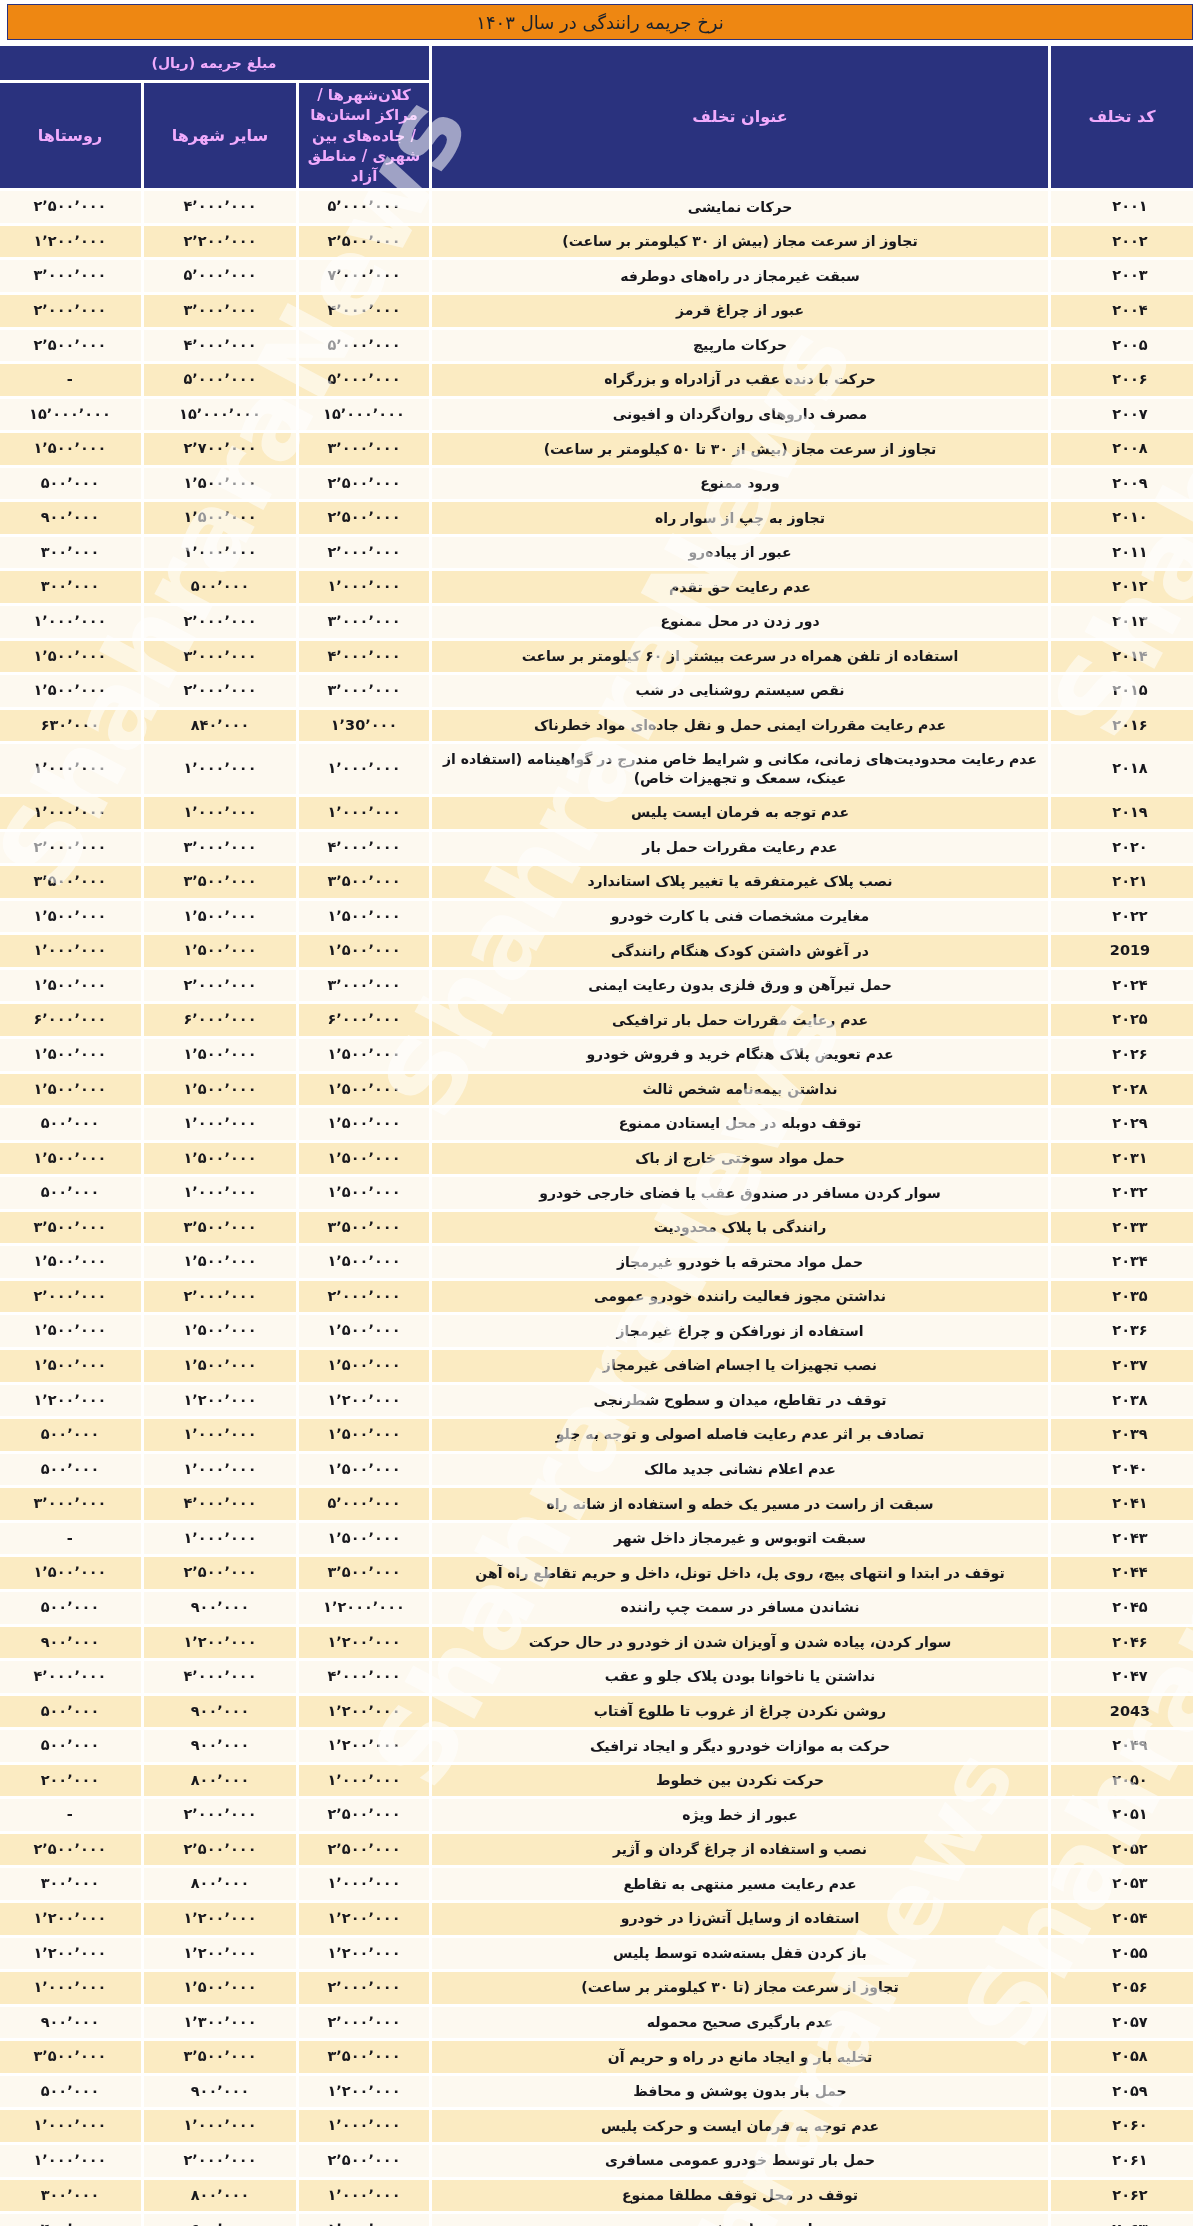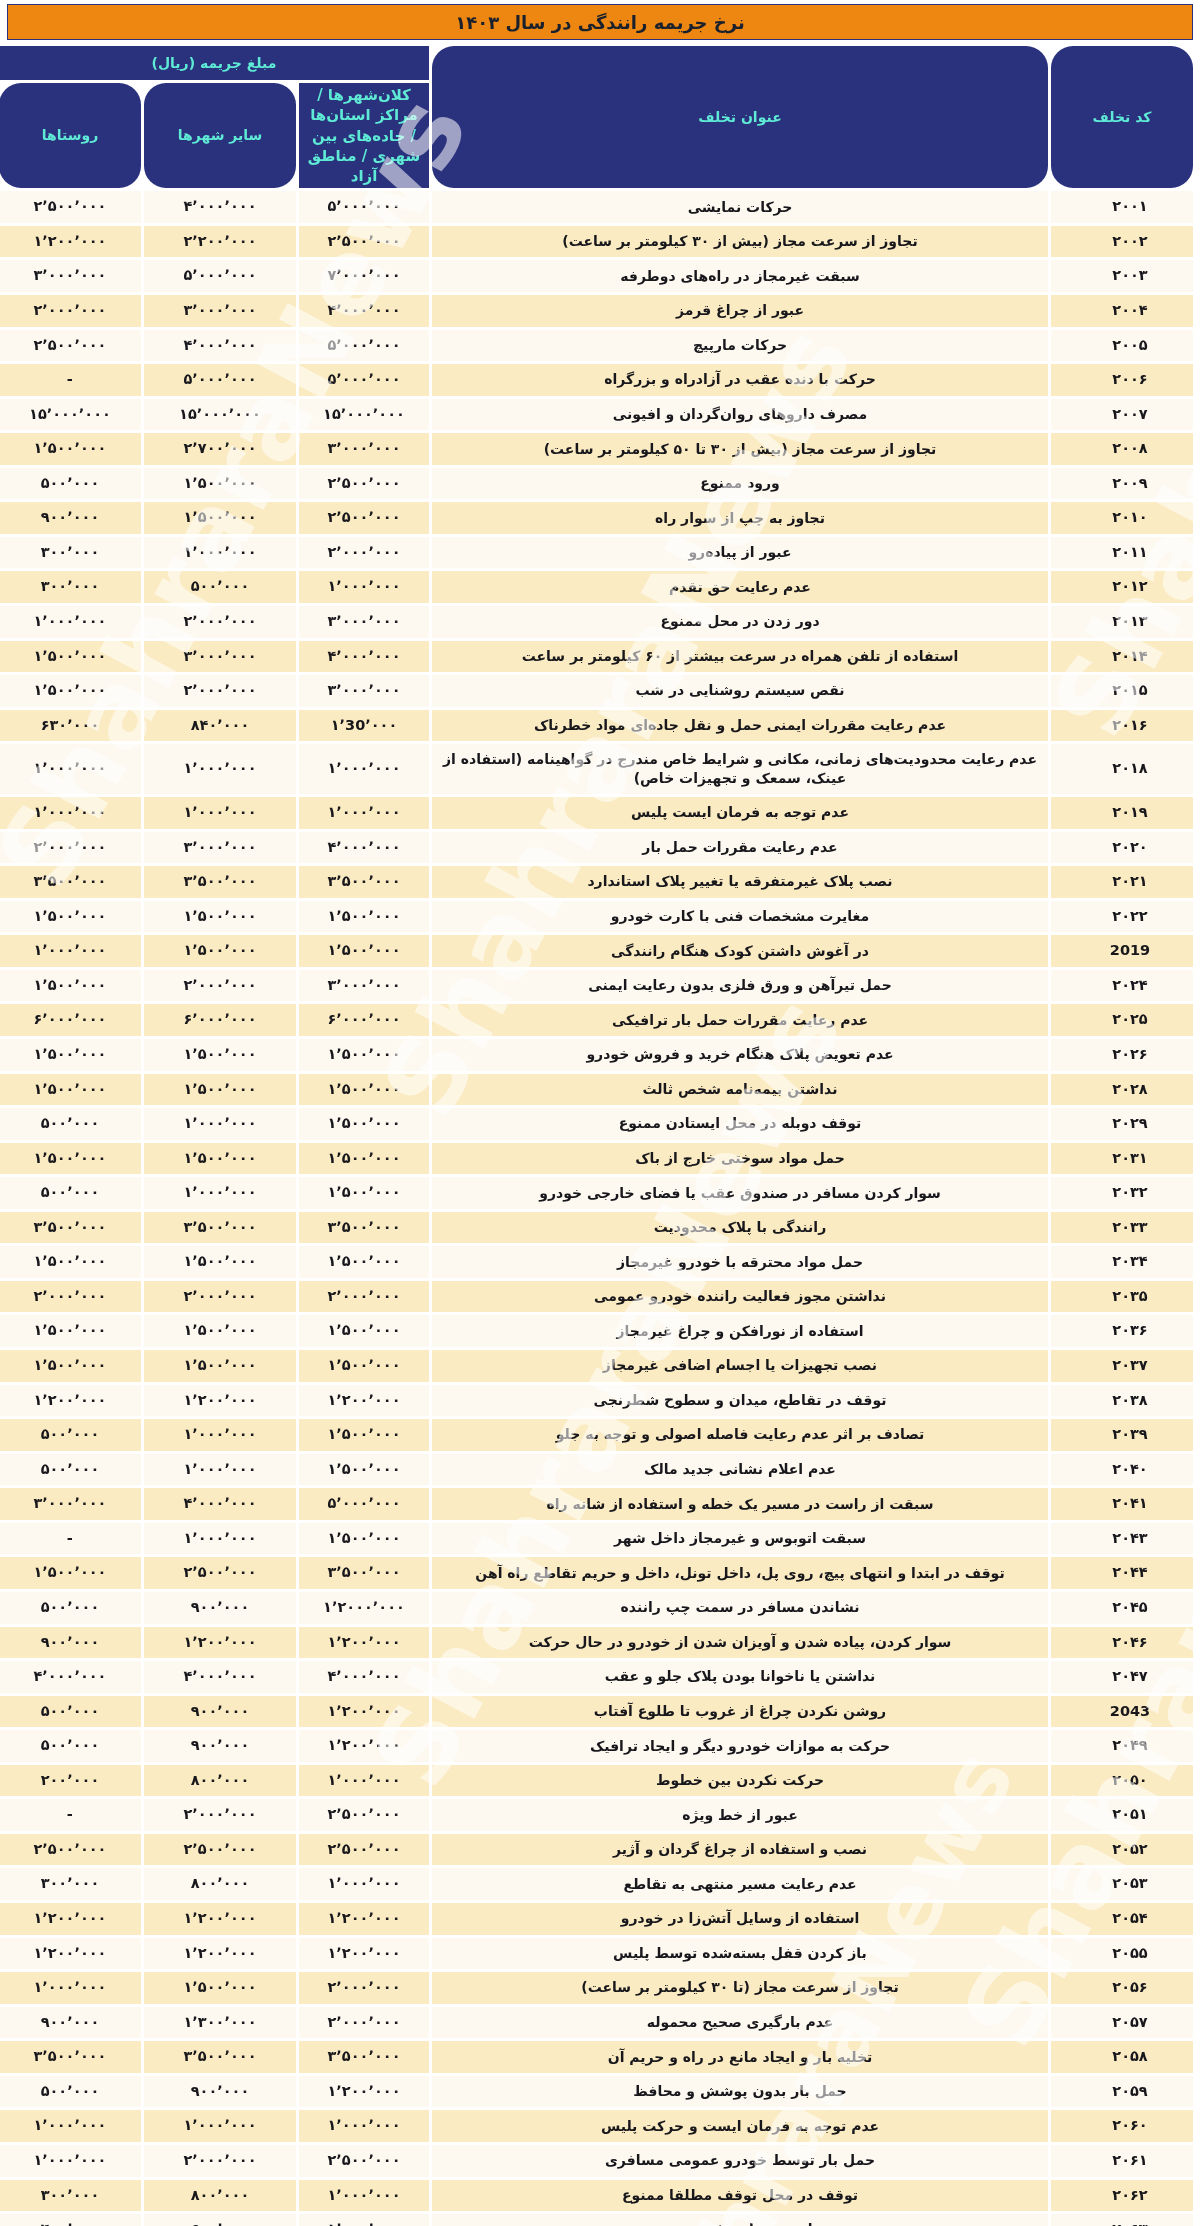--- a/index.html
+++ b/index.html
@@ -3,40 +3,40 @@
 <meta charset="utf-8">
 <style>
   html,body{margin:0;padding:0;background:#ffffff;}
   body{width:1200px;font-family:"DejaVu Sans","Liberation Sans",sans-serif;}
   .page{position:relative;width:1200px;min-height:2226px;overflow:hidden;background:#ffffff;}
 
   .title-bar{
     margin:4px 7px 3px 7px;height:34px;
     background:#ee8712;border:1px solid #2a327e;
     display:flex;align-items:center;justify-content:center;
-    font-size:18px;font-weight:bold;color:#1a212c;
+    font-size:18px;font-weight:normal;color:#1a212c;
   }
 
   table.fine-table{
     border-collapse:separate;border-spacing:3px;
     width:1190px;margin:0 4px;table-layout:fixed;
   }
   col.c-code{width:142px;}
   col.c-title{width:616px;}
   col.c-metro{width:130px;}
   col.c-other{width:152px;}
   col.c-village{width:142px;}
 
   thead th{
-    background:#2a327e;color:#5eead4;font-weight:bold;
+    background:#2a327e;color:#f0abfc;font-weight:bold;
     text-align:center;vertical-align:middle;padding:2px 6px;
   }
   th.group-th{height:30px;font-size:14px;}
   th.col-th{height:70px;font-size:15px;line-height:1.35;}
-  th.big-th{font-size:14px;border-radius:22px;}
+  th.big-th{font-size:16px;}
 
   tbody td{
     font-weight:bold;font-size:14px;color:#17171c;
     text-align:center;vertical-align:middle;
     padding:6px 8px;line-height:1.35;
   }
   tbody td.num-cell{font-size:14.5px;letter-spacing:0.3px;}
   tbody td.code-cell{font-size:14.5px;padding-left:24px;}
   tbody tr:nth-child(odd) td{background:#fdf9f0;}
   tbody tr:nth-child(even) td{background:#fbebc2;}

